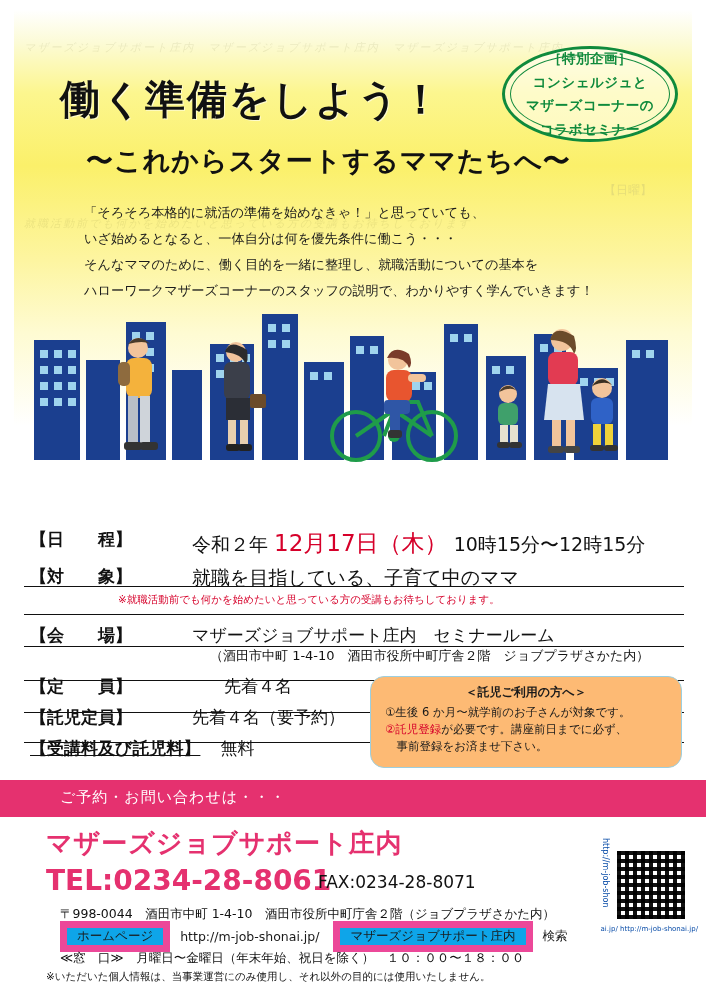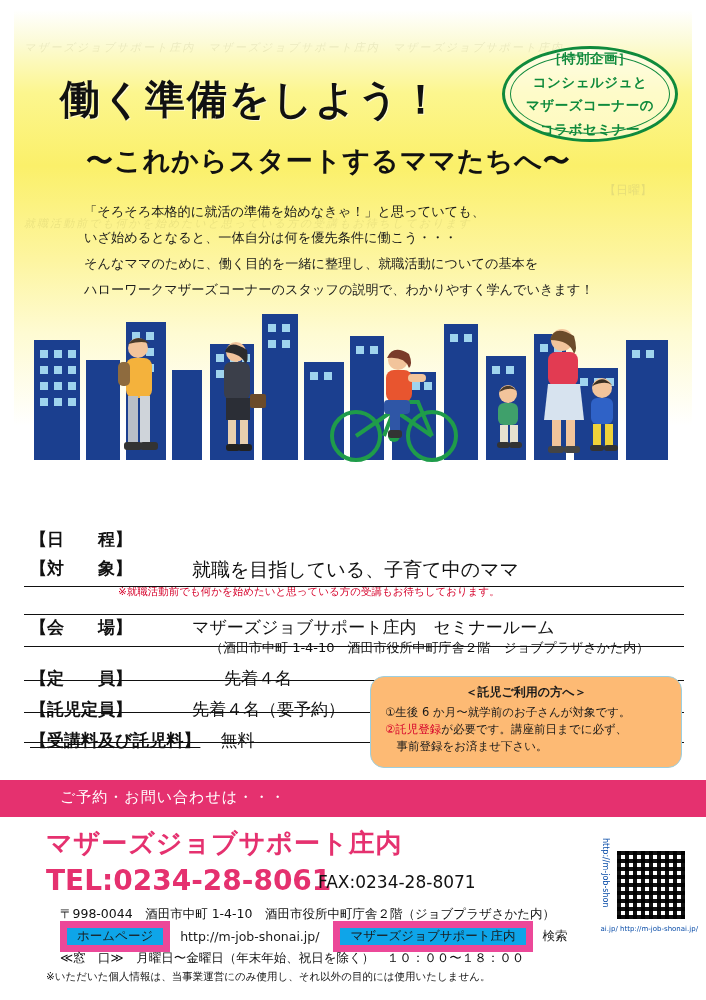--- a/index.html
+++ b/index.html
@@ -50,21 +50,21 @@
     text-shadow:1px 1px 0 rgba(255,255,255,0.6);
   }
   .title-sub {
     position:absolute; left:72px; top:133px;
     font-size:27px; font-weight:bold; letter-spacing:1px; color:#111;
     font-family:"DejaVu Sans", sans-serif;
   }
   .lead {
     position:absolute; left:70px; top:190px; width:580px;
     font-size:13.2px; line-height:26px; color:#1b1b1b;
-    font-family:Liberation Mono, monospace;
+    font-family:Liberation Serif, serif;
   }
   
   .city { position:absolute; left:14px; top:300px; width:678px; height:215px; }
   
   .info {
     position:absolute; left:30px; top:528px; width:650px;
     font-family:"DejaVu Sans", sans-serif; color:#111;
   }
   .row { display:flex; align-items:flex-start; margin-bottom:2px; }
   .lbl { width:162px; flex:none; font-size:17px; font-weight:bold; letter-spacing:0px; }
@@ -329,20 +329,25 @@
         <rect x="10" y="69" width="14" height="6" rx="3" fill="#333"></rect>
         <rect x="24" y="69" width="14" height="6" rx="3" fill="#333"></rect>
       </g>
     </g>
   </svg>
 
   <div class="info">
 
     <div class="row">
       <div class="lbl">【日　　程】</div>
+      <div class="val big">
+        <span>令和２年</span>
+        <span class="red" style="font-size:23px;">12月17日（木）</span>
+        <span>10時15分〜12時15分</span>
+      </div>
     </div>
 
     <div class="row" style="margin-top:6px;">
       <div class="lbl">【対　　象】</div>
       <div class="val big">就職を目指している、子育て中のママ</div>
     </div>
     <div class="note-small">※就職活動前でも何かを始めたいと思っている方の受講もお待ちしております。</div>
 
     <div class="sep"></div>
 

